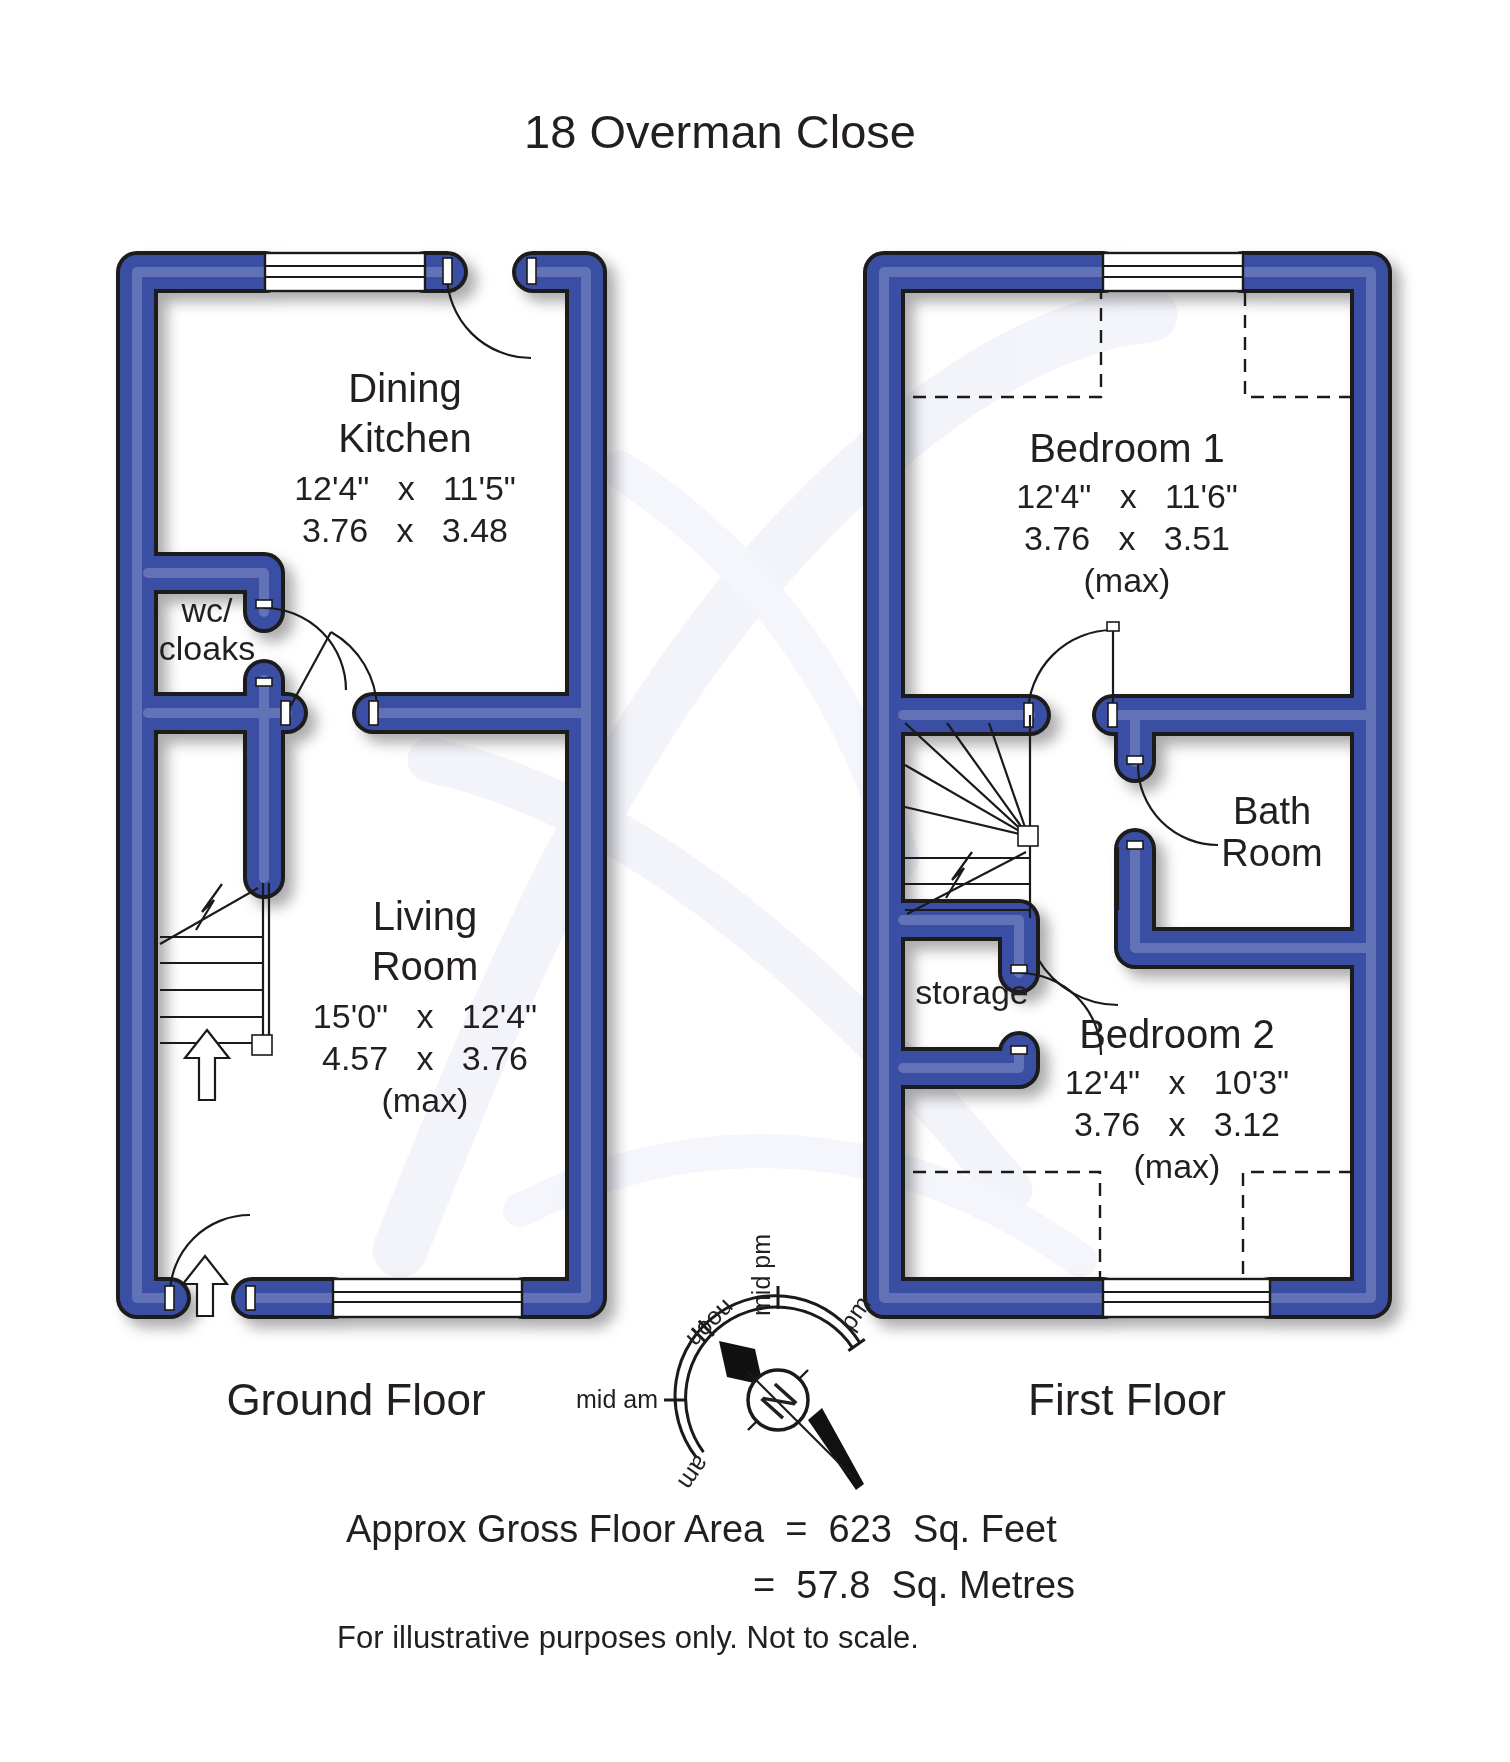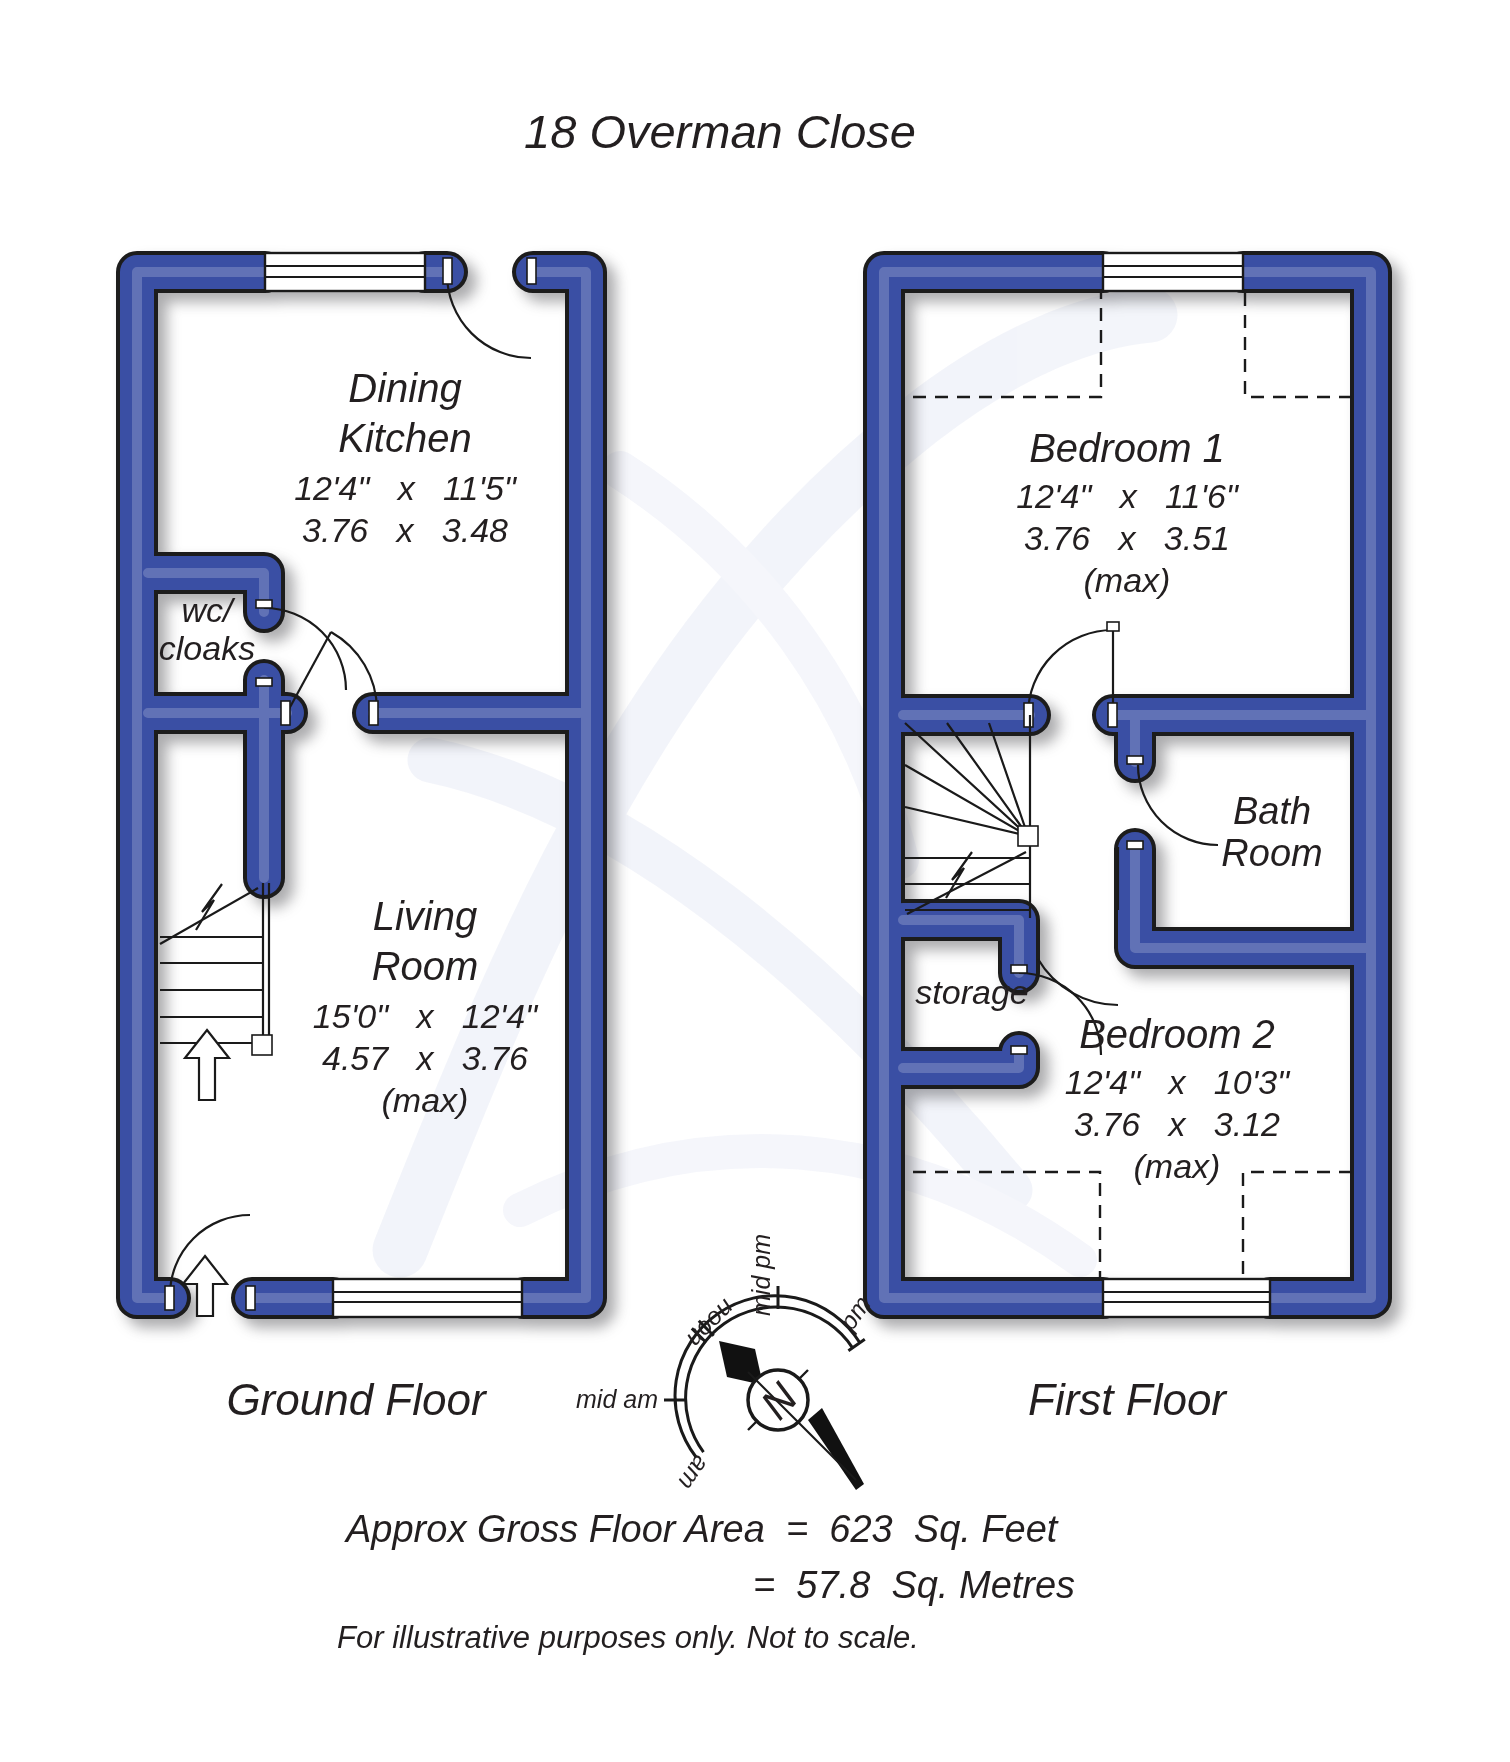--- a/index.html
+++ b/index.html
@@ -1,16 +1,16 @@
 <!DOCTYPE html>
 <html><head>
 <meta charset="utf-8">
 <style>
   html,body{margin:0;padding:0;background:#ffffff;}
-  .page{position:relative;width:1510px;height:1762px;background:#ffffff;overflow:hidden;font-style:italic;}
+  .page{position:relative;width:1510px;height:1762px;background:#ffffff;overflow:hidden;}
   svg{display:block;}
   text{font-family:"Liberation Sans",sans-serif;fill:#231f20;white-space:pre;}
   .walls{filter:drop-shadow(9px 9px 7px rgba(70,70,75,0.45));}
   .thin{stroke:#1a1a1a;stroke-width:2.2;fill:none;}
   .dash{stroke:#1a1a1a;stroke-width:2.4;fill:none;stroke-dasharray:13 9;}
   .jamb{fill:#ffffff;stroke:#1a1a1a;stroke-width:1.6;}
   .winframe{fill:#ffffff;stroke:#1a1a1a;stroke-width:2.4;}
   .arrow{fill:#ffffff;stroke:#1a1a1a;stroke-width:2.2;}
   .roomname{font-size:40px;}
   .dims{font-size:34px;}

